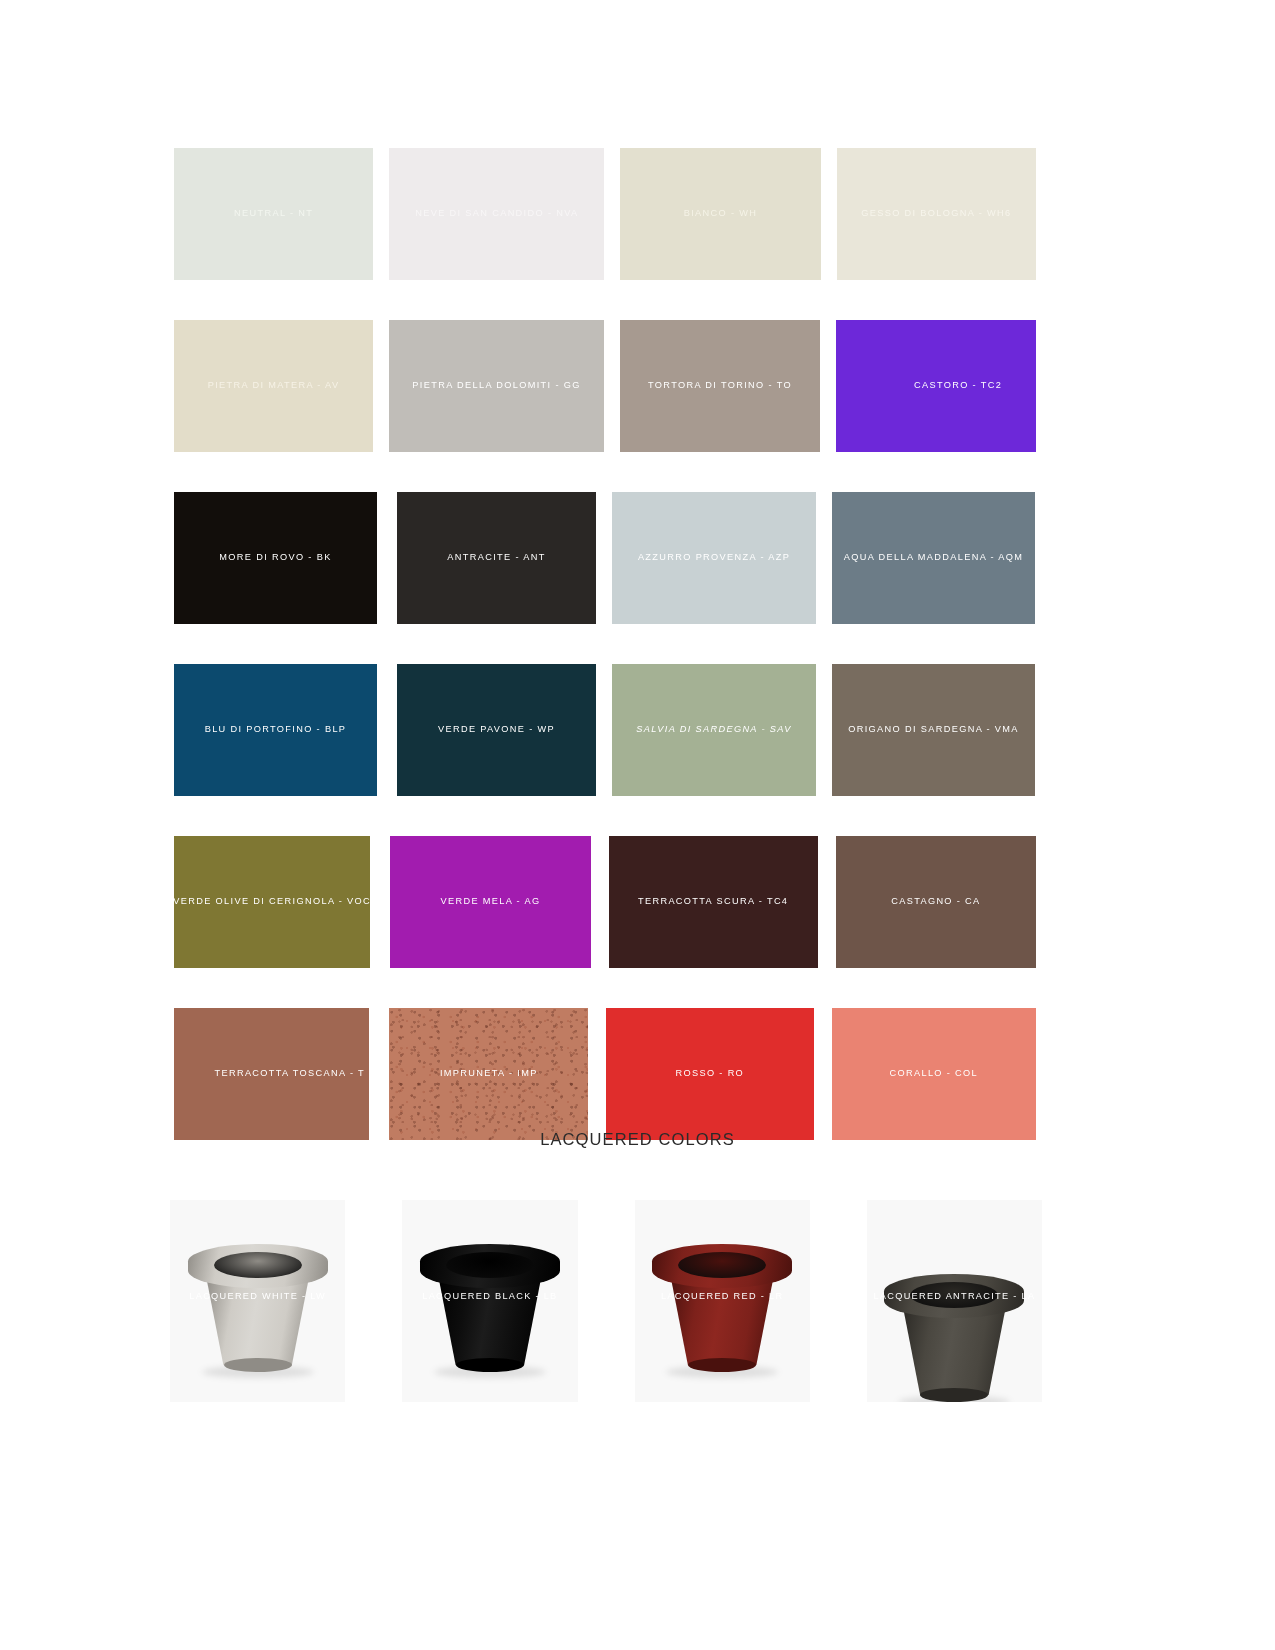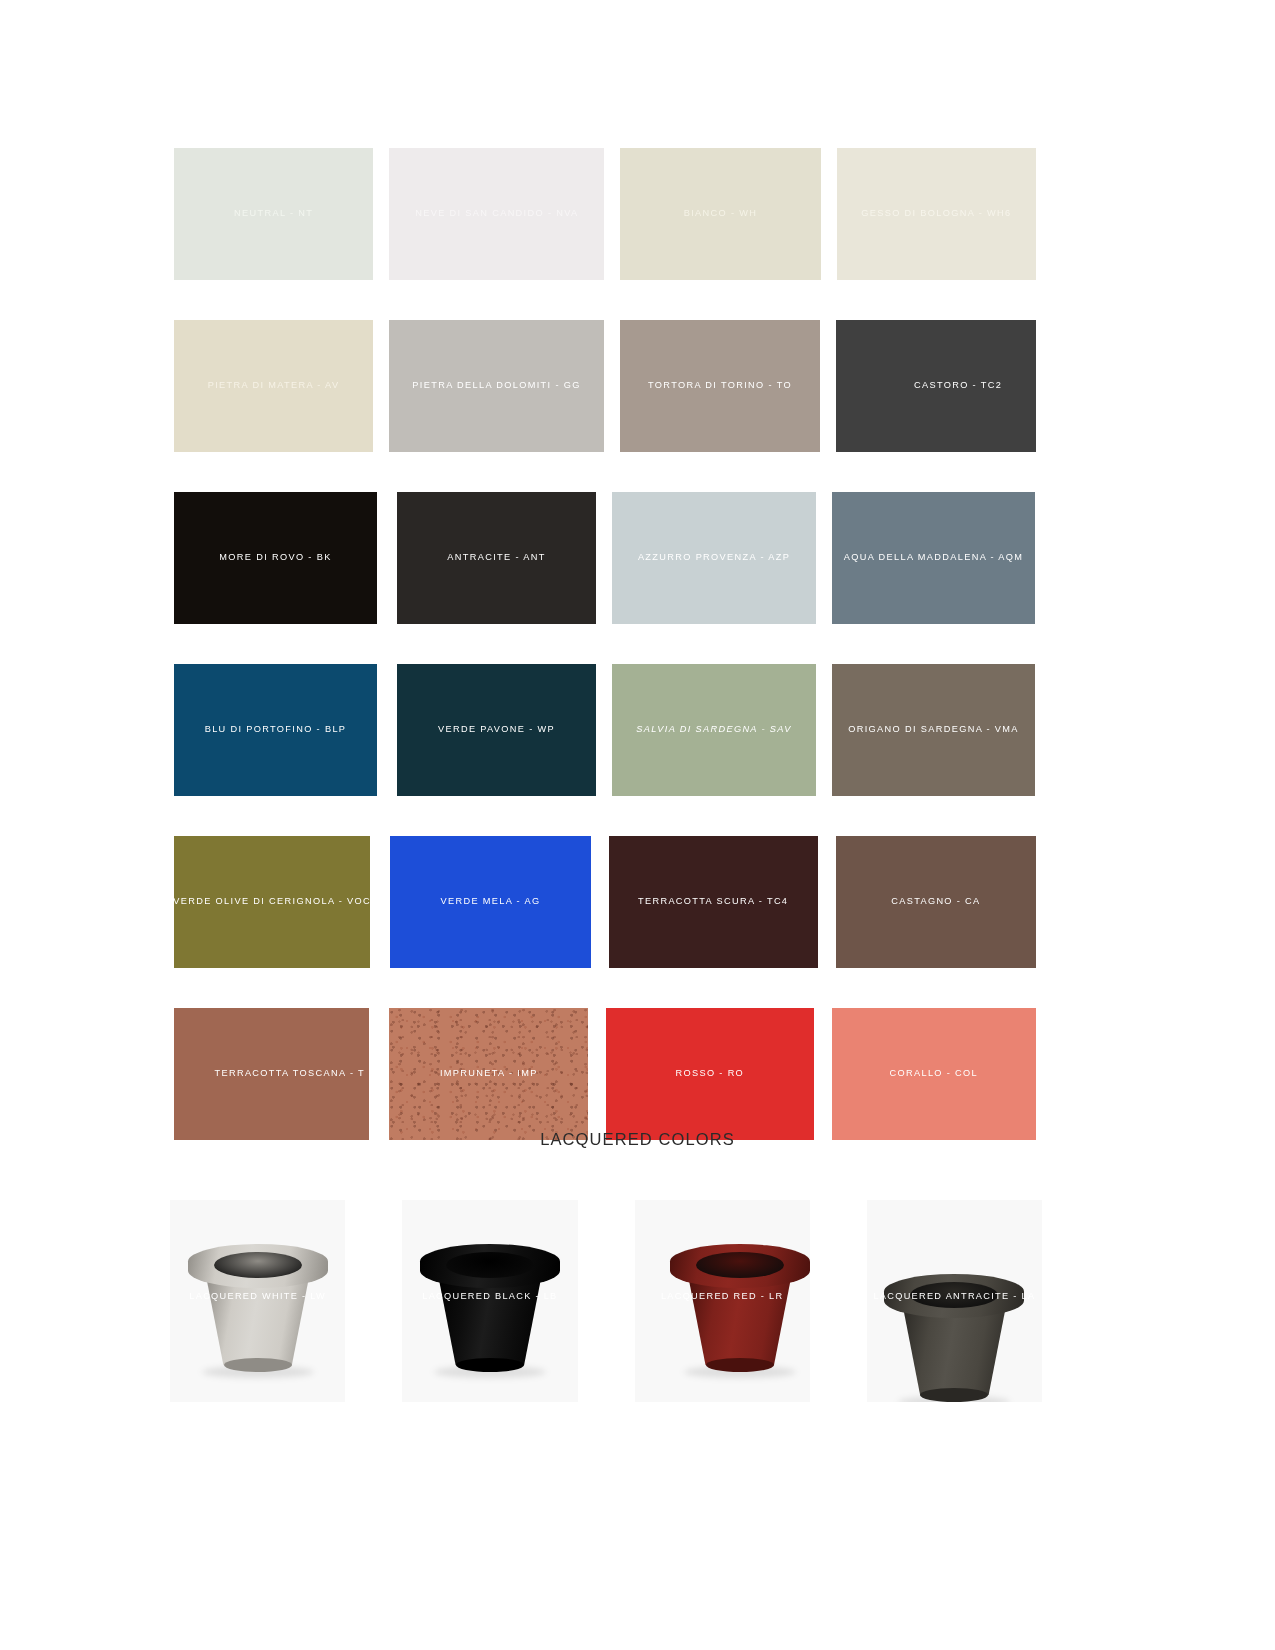--- a/index.html
+++ b/index.html
@@ -212,21 +212,21 @@
       <div class="swatch-row">
         <div class="swatch" style="background: rgb(227, 221, 201); width: 203px; margin-right: 16px;">
           <span class="swatch-label" style="color: rgb(246, 242, 230); position: relative; z-index: 4;">PIETRA DI MATERA - AV</span>
         </div>
         <div class="swatch" style="background: rgb(192, 189, 184); width: 219px; margin-right: 16px;">
           <span class="swatch-label" style="color: rgb(255, 255, 255); position: relative; z-index: 4;">PIETRA DELLA DOLOMITI - GG</span>
         </div>
         <div class="swatch" style="background: rgb(167, 154, 144); width: 204px; margin-right: 16px;">
           <span class="swatch-label" style="color: rgb(255, 255, 255); position: relative; z-index: 4;">TORTORA DI TORINO - TO</span>
         </div>
-        <div class="swatch" style="background: #404040; width: 203px; padding-left: 44px;">
+        <div class="swatch" style="background: #6d28d9; width: 203px; padding-left: 44px;">
           <span class="swatch-label" style="color: rgb(255, 255, 255); position: relative; z-index: 4;">CASTORO - TC2</span>
         </div>
       </div>
       <div class="swatch-row">
         <div class="swatch" style="background: rgb(18, 14, 11); width: 203px; margin-right: 20px;">
           <span class="swatch-label" style="color: rgb(255, 255, 255); position: relative; z-index: 4; text-align: center;">MORE DI ROVO - BK</span>
         </div>
         <div class="swatch" style="background: rgb(42, 39, 37); width: 199px; margin-right: 16px;">
           <span class="swatch-label" style="color: rgb(255, 255, 255); position: relative; z-index: 4;">ANTRACITE - ANT</span>
         </div>
@@ -248,21 +248,21 @@
           <span class="swatch-label" style="color: rgb(255, 255, 255); position: relative; z-index: 4;">SALVIA DI SARDEGNA - SAV</span>
         </div>
         <div class="swatch" style="background: rgb(120, 108, 95); width: 203px;">
           <span class="swatch-label" style="color: rgb(255, 255, 255); position: relative; z-index: 4;">ORIGANO DI SARDEGNA - VMA</span>
         </div>
       </div>
       <div class="swatch-row">
         <div class="swatch" style="background: rgb(127, 119, 51); width: 199px; margin-right: 20px;">
           <span class="swatch-label" style="color: rgb(255, 255, 255); position: relative; z-index: 4;">VERDE OLIVE DI CERIGNOLA - VOC</span>
         </div>
-        <div class="swatch" style="background: #1d4ed8; width: 203px; margin-right: 18px;">
+        <div class="swatch" style="background: #a21caf; width: 203px; margin-right: 18px;">
           <span class="swatch-label" style="color: rgb(255, 255, 255); position: relative; z-index: 4;">VERDE MELA - AG</span>
         </div>
         <div class="swatch" style="background: rgb(59, 31, 30); width: 212px; margin-right: 18px;">
           <span class="swatch-label" style="color: rgb(255, 255, 255); position: relative; z-index: 4;">TERRACOTTA SCURA - TC4</span>
         </div>
         <div class="swatch" style="background: rgb(110, 85, 73); width: 203px;">
           <span class="swatch-label" style="color: rgb(255, 255, 255); position: relative; z-index: 4;">CASTAGNO - CA</span>
         </div>
       </div>
       <div class="swatch-row">
@@ -299,21 +299,21 @@
         <div class="pot">
           <div class="pot-shadow"></div>
           <div class="pot-body" style="background: linear-gradient(100deg, rgb(0, 0, 0) 0%, rgb(13, 13, 13) 26%, rgb(28, 28, 28) 46%, rgb(13, 13, 13) 72%, rgb(0, 0, 0) 100%);"></div>
           <div class="pot-base" style="background: rgb(0, 0, 0);"></div>
           <div class="pot-rim" style="background: linear-gradient(100deg, rgb(0, 0, 0) 0%, rgb(13, 13, 13) 22%, rgb(28, 28, 28) 44%, rgb(13, 13, 13) 70%, rgb(0, 0, 0) 100%);">
             <div class="pot-rim-inner" style="background: radial-gradient(at 50% 35%, rgb(0, 0, 0) 0%, rgb(11, 11, 11) 95%);"></div>
           </div>
         </div>
         <span class="lacquer-label">LACQUERED BLACK - LB</span>
       </div>
-      <div class="lacquer-cell" style="background: rgb(248, 248, 248); justify-content: flex-end;">
+      <div class="lacquer-cell" style="background: rgb(248, 248, 248);">
         <div class="pot">
           <div class="pot-shadow"></div>
           <div class="pot-body" style="background: linear-gradient(100deg, rgb(74, 17, 13) 0%, rgb(125, 33, 27) 26%, rgb(142, 39, 32) 46%, rgb(125, 33, 27) 72%, rgb(74, 17, 13) 100%);"></div>
           <div class="pot-base" style="background: rgb(74, 17, 13);"></div>
           <div class="pot-rim" style="background: linear-gradient(100deg, rgb(74, 17, 13) 0%, rgb(125, 33, 27) 22%, rgb(142, 39, 32) 44%, rgb(125, 33, 27) 70%, rgb(74, 17, 13) 100%);">
             <div class="pot-rim-inner" style="background: radial-gradient(at 50% 35%, rgb(74, 17, 13) 0%, rgb(11, 11, 11) 95%);"></div>
           </div>
         </div>
         <span class="lacquer-label">LACQUERED RED - LR</span>
       </div>

